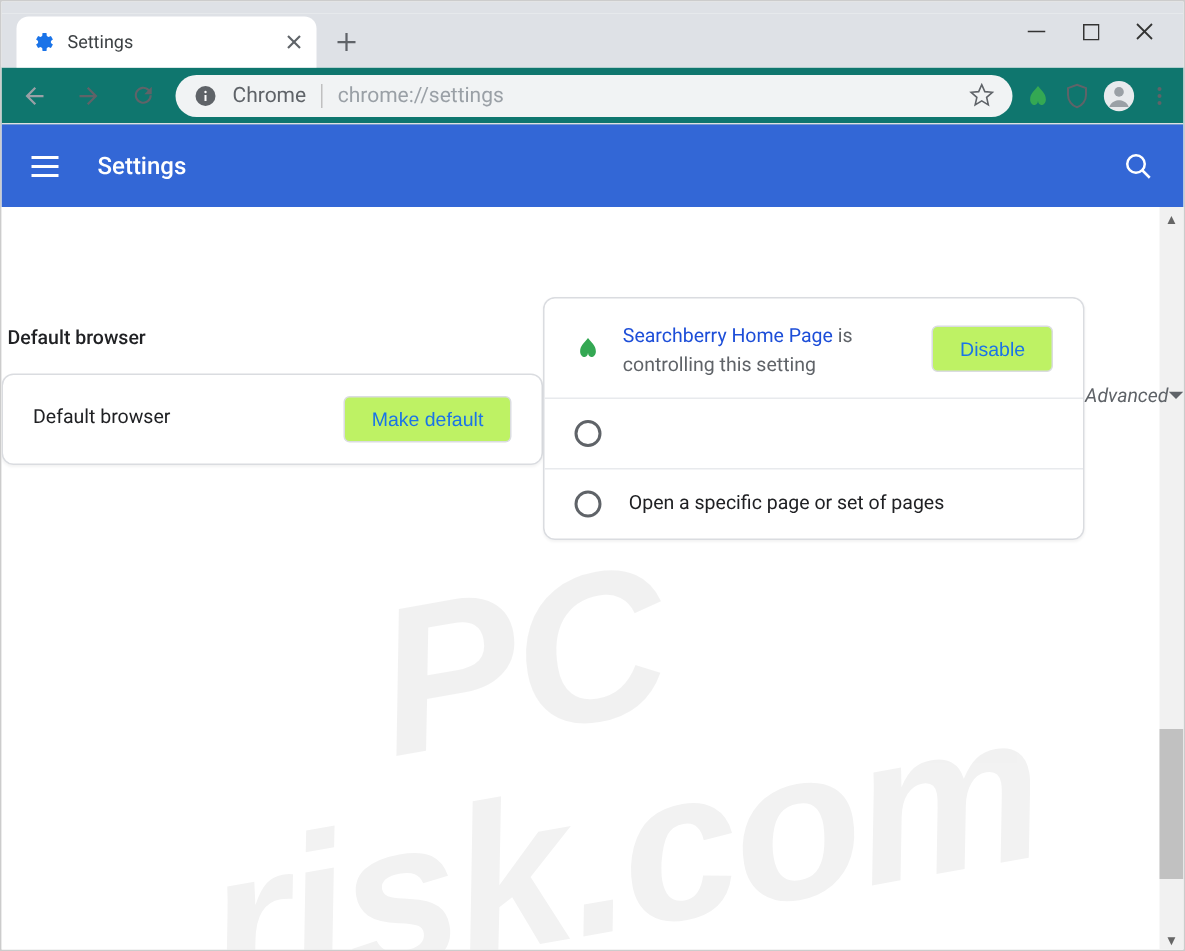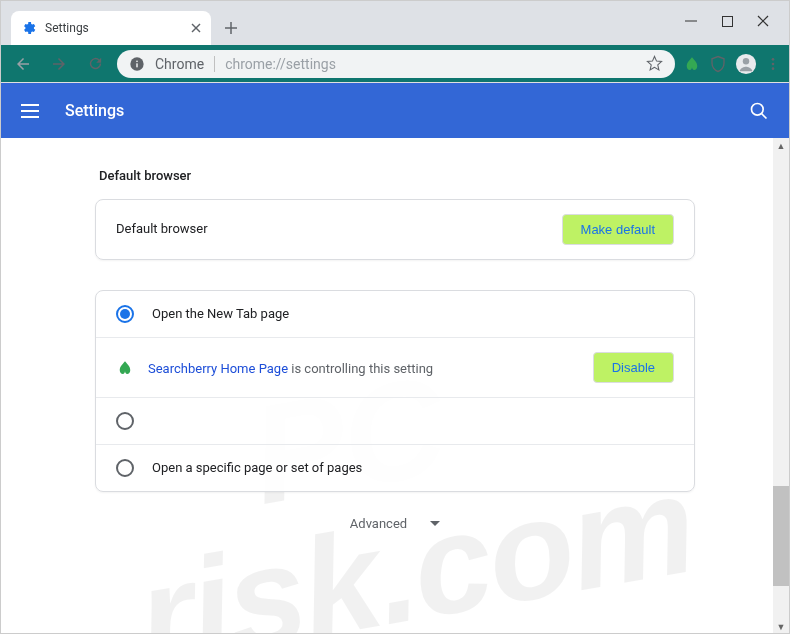--- a/index.html
+++ b/index.html
@@ -34,40 +34,40 @@
 .header-search { margin-left: auto; }
 
 
 .content-wrap { position: relative; height: 497px; overflow: hidden; background: #fff; }
 .scrollbar { position: absolute; right: 0; top: 0; width: 16px; height: 100%; background: #f1f1f1; }
 .scroll-thumb { position: absolute; right: 0; width: 16px; height: 100px; background: #c1c1c1; top: 348px; }
 .scroll-up, .scroll-down { position: absolute; right: 0; width: 16px; height: 16px; display: flex; align-items: center; justify-content: center; color: #666; font-size: 9px; }
 .scroll-up { top: 0; }
 .scroll-down { bottom: 0; }
 
-.content { padding: 30px 0 0 0; width: 100%; display: flex; flex-direction: column; align-items: center; }
+.content { padding: 30px 0 0 0; width: 100%; display: flex; flex-direction: row; align-items: center; }
 .section { width: 600px; }
 .section-title { font-size: 13px; color: #202124; margin-bottom: 16px; margin-left: 4px; font-weight: 500; }
 .card { border: 1px solid #dadce0; border-radius: 8px; background: #fff; box-shadow: 0 1px 2px rgba(0,0,0,0.05); }
 .card-row { padding: 14px 20px; display: flex; align-items: center; }
 .card-label { font-size: 13px; color: #202124; margin-bottom: 2px; }
 .card-sub { font-size: 13px; color: #5f6368; }
 .btn-outline { margin-left: auto; border: 1px solid #dadce0; color: #1a73e8; background: #bef264; padding: 7px 18px; border-radius: 4px; font-size: 13px; font-weight: 500; cursor: pointer; }
 
 .startup-card .card-row { border-bottom: 1px solid #e8eaed; padding: 14px 20px; }
 .startup-card .card-row:last-child { border-bottom: none; }
 .radio { width: 18px; height: 18px; border-radius: 50%; border: 2px solid #5f6368; margin-right: 18px; position: relative; flex-shrink: 0; }
 .radio.checked { border-color: #1a73e8; }
 .radio.checked::after { content: ""; width: 10px; height: 10px; background: #1a73e8; border-radius: 50%; position: absolute; top: 50%; left: 50%; transform: translate(-50%, -50%); }
 .ext-row { padding-left: 56px; }
 .ext-icon { color: #34a853; margin-right: 14px; }
 .ext-link { color: #1d4ed8; font-size: 13px; }
 .ext-text { color: #5f6368; font-size: 13px; margin-top: 12px; }
 
-.advanced-row { display: flex; align-items: center; justify-content: center; gap: 23px; padding: 24px 0; color: #5f6368; font-size: 13px; }
+.advanced-row { display: flex; align-items: center; justify-content: center; gap: 0; padding: 24px 0; color: #5f6368; font-size: 13px; font-style: italic; }
 
 
 .watermark { position: absolute; top: 145px; left: 0; right: 16px; height: 480px; display: flex; align-items: center; justify-content: center; pointer-events: none; z-index: 1; opacity: 0.05; }
 .watermark svg text { font-size: 140px; font-weight: 700; font-style: italic; fill: #000; font-family: Arial, sans-serif; letter-spacing: -2px; }
 .content, .blue-header { position: relative; z-index: 2; }
 .content .card, .content .section-title { position: relative; z-index: 3; }
 .card { background: rgba(255,255,255,0.9); }
 
 svg { display: block; }
 </style>
@@ -215,24 +215,20 @@
           <div>
             <div class="card-label">Default browser</div>
           </div>
           <button class="btn-outline">Make default</button>
         </div>
       </div>
     </div>
 
     <div class="section" style="margin-top:30px;">
       <div class="card startup-card">
-        <div class="card-row">
-          <div class="radio checked"></div>
-          <div class="card-label">Open the New Tab page</div>
-        </div>
         <div class="card-row ext-row">
           <span class="ext-icon">
               <svg width="18" height="18" viewBox="0 0 24 24">
                 <path d="M12 3C8 8 5 10 5 15c0 3 2 5 4 5 2 0 3-2 3-4 0 2 1 4 3 4 2 0 4-2 4-5 0-5-3-7-7-12z" fill="#34a853"></path>
               </svg>
             </span>
           <span>
             <span class="ext-link">Searchberry Home Page</span><span class="ext-text"> is controlling this setting</span>
           </span>
           <button class="btn-outline">Disable</button>

